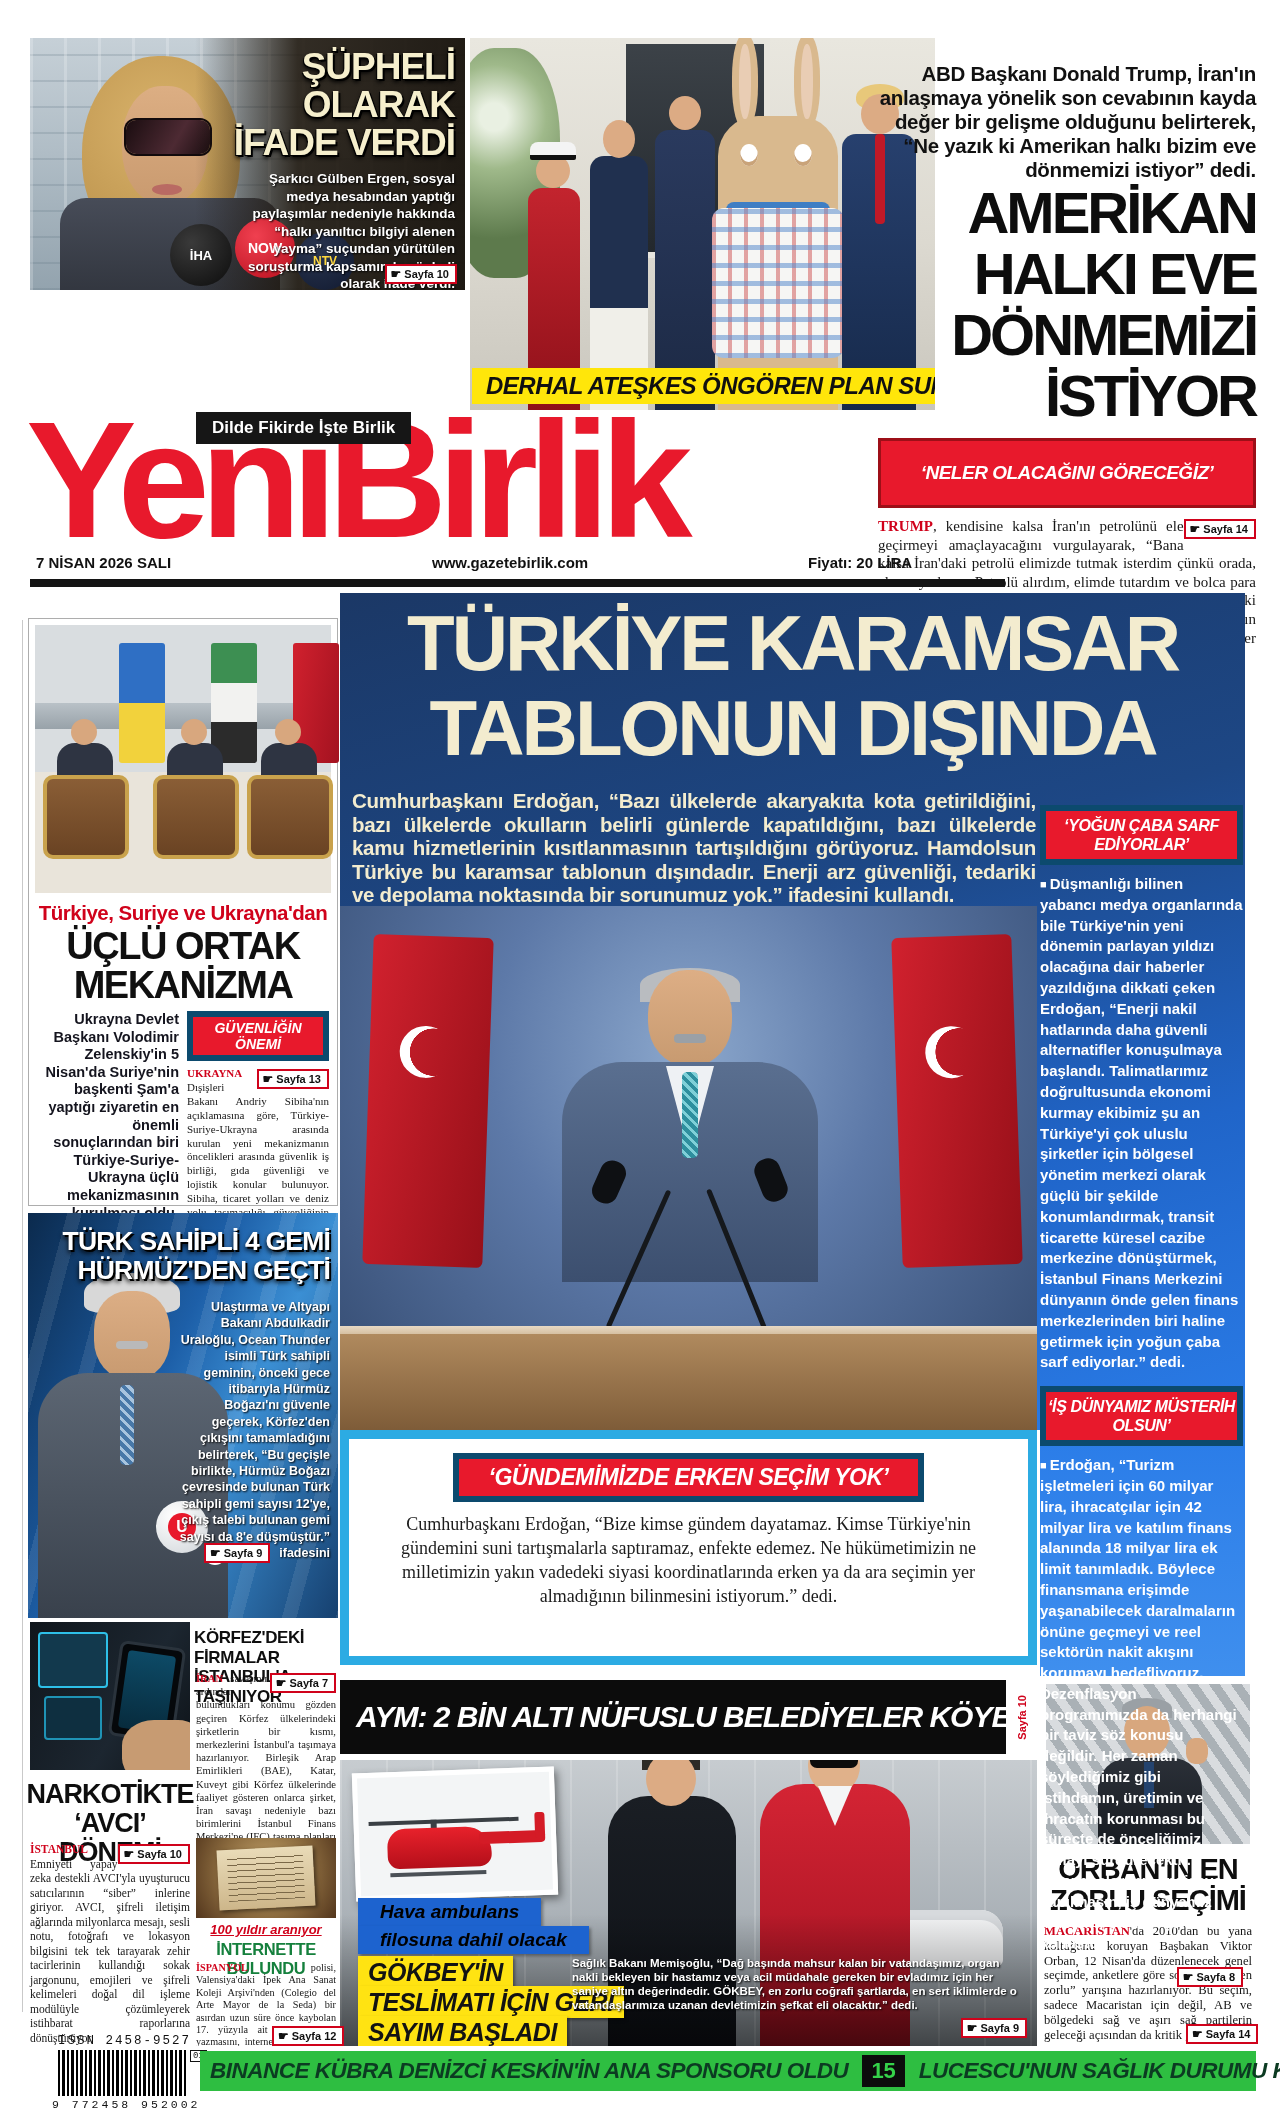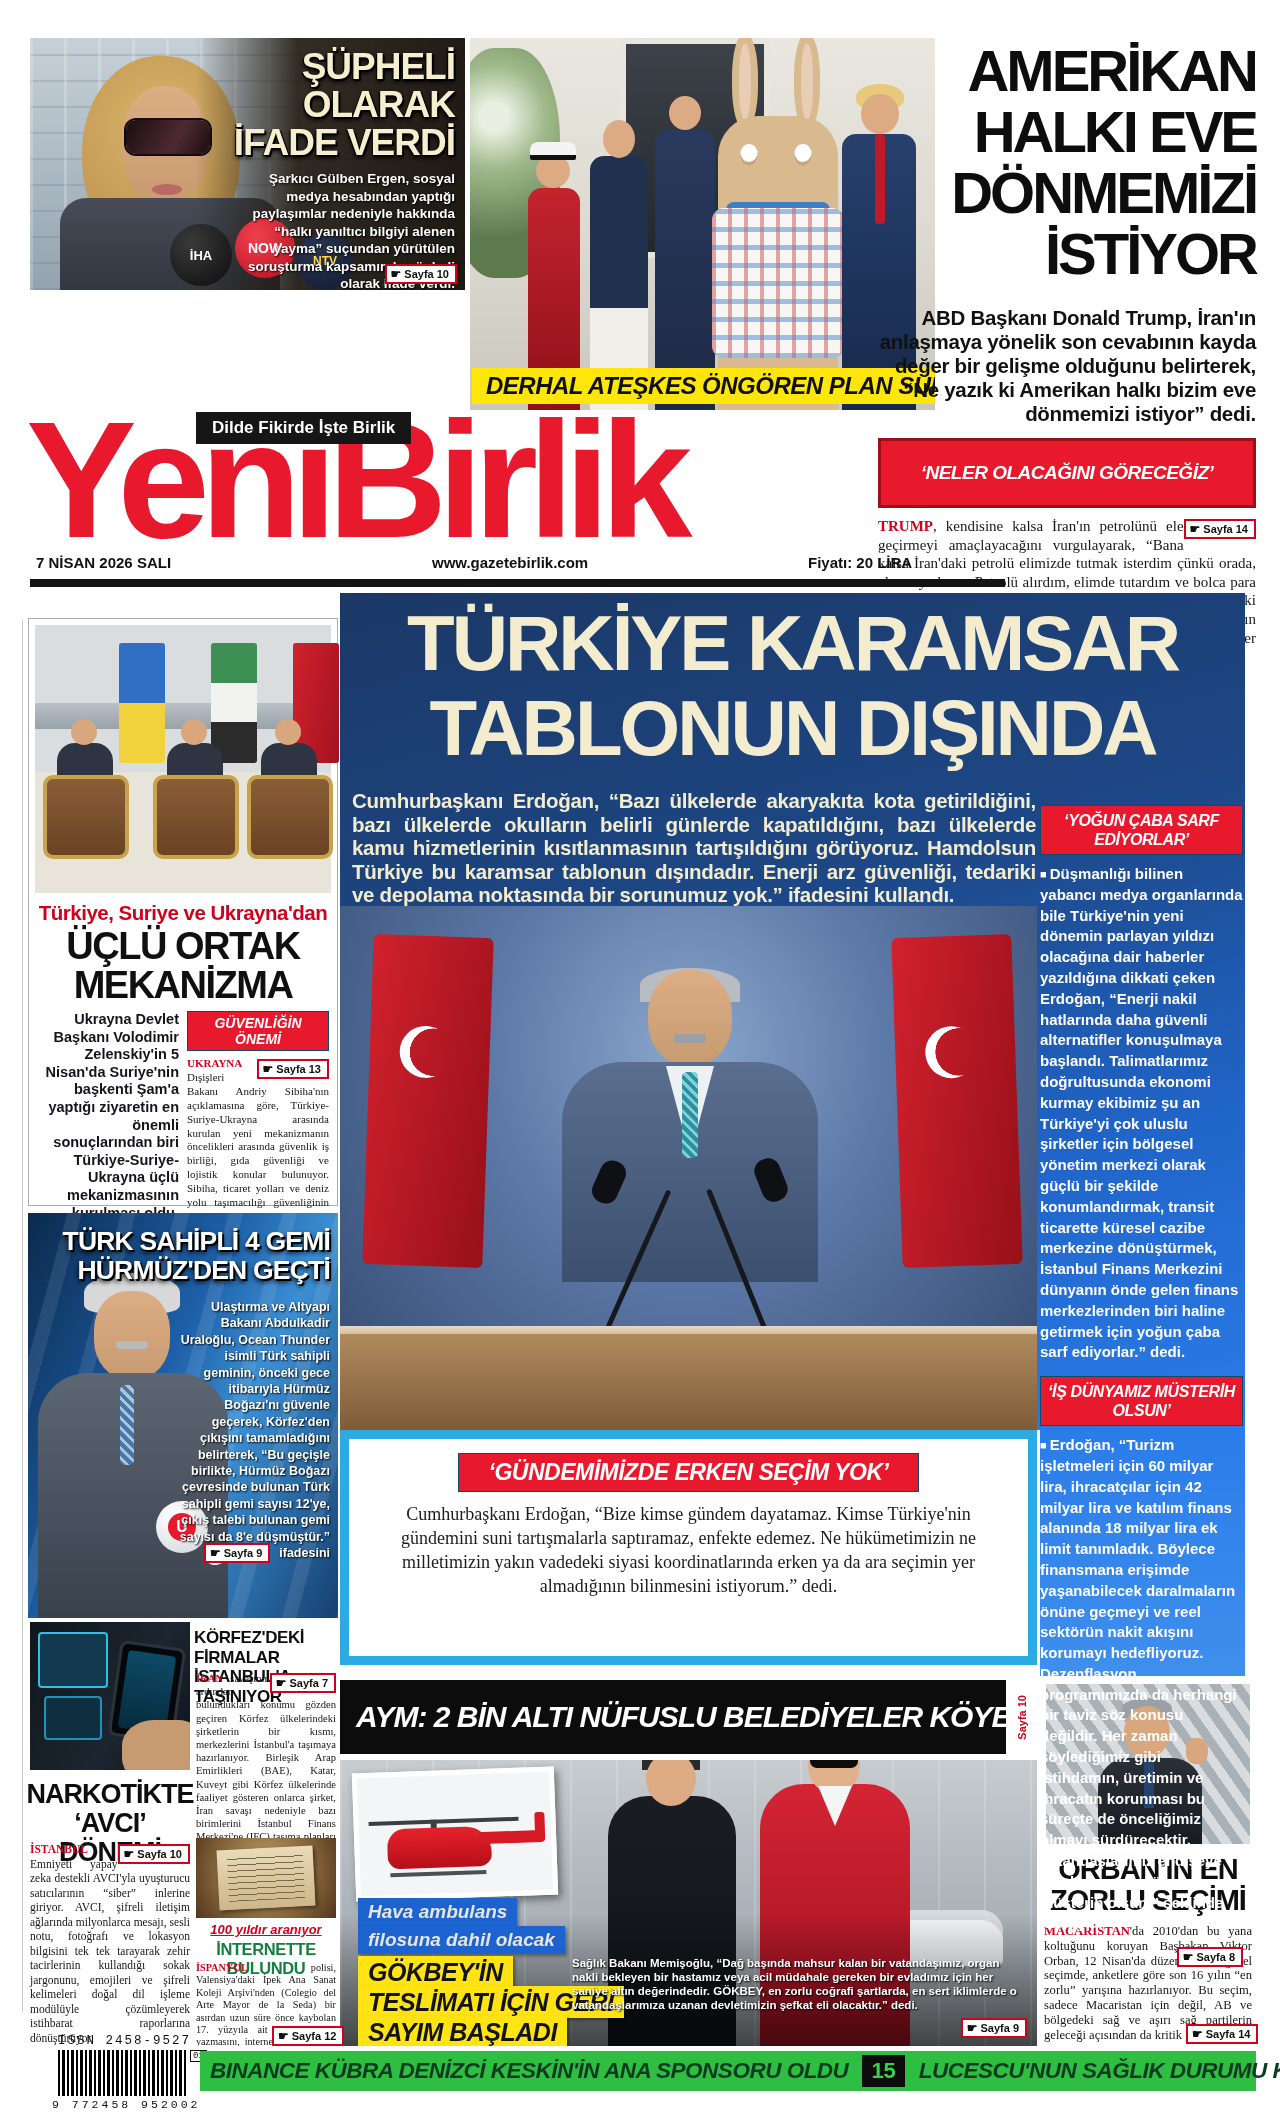--- a/index.html
+++ b/index.html
@@ -7,21 +7,21 @@
   body{font-family:"Liberation Sans",sans-serif}
   #pg{position:relative;width:1280px;height:2112px;background:#fff;margin:0 auto;overflow:hidden}
   .abs{position:absolute}
   .photo{position:absolute;overflow:hidden}
   .ser{font-family:"Liberation Serif",serif;color:#171717;text-align:justify}
   .lead{color:#d0021b;font-weight:700}
   .sayfa{display:inline-flex;align-items:center;gap:3px;background:#fff;border:2px solid #d0021b;
          padding:1px 6px 1px 4px;font:700 11px/14px "Liberation Sans",sans-serif;color:#101010;white-space:nowrap}
   .fi{font-style:normal;color:#111;font-size:12px;line-height:12px}
   .redbox{background:#e8192c;color:#fff;font-style:italic;font-weight:700;text-align:center;
-          font-family:"Liberation Sans",sans-serif;border:1px solid #0c4a6e}
+          font-family:"Liberation Sans",sans-serif;border:6px solid #0c4a6e}
   
   #gulben{left:30px;top:38px;width:435px;height:252px;background:linear-gradient(180deg,#c6d0d7 0%,#b0bdc6 45%,#93a3ae 100%)}
   #gulben .grid{position:absolute;inset:0;background:
      repeating-linear-gradient(90deg,rgba(255,255,255,.35) 0 3px,transparent 3px 34px),
      repeating-linear-gradient(0deg,rgba(90,110,125,.35) 0 2px,transparent 2px 26px);opacity:.6}
   .hair{position:absolute;left:52px;top:18px;width:158px;height:200px;background:radial-gradient(circle at 50% 35%,#d9b36b,#b98f49);border-radius:48%}
   .face{position:absolute;left:92px;top:48px;width:86px;height:118px;background:linear-gradient(#dcae83,#c99a6f);border-radius:46%}
   .sun{position:absolute;left:96px;top:82px;width:84px;height:34px;background:linear-gradient(120deg,#1a0d10,#4d2a33 60%,#1a0d10);border-radius:10px;box-shadow:0 0 0 2px #120a0c}
   .lips{position:absolute;left:122px;top:146px;width:30px;height:11px;background:#b96a63;border-radius:50%}
   .torso{position:absolute;left:30px;top:160px;width:220px;height:95px;background:linear-gradient(#474c58,#32363f);border-radius:26px 26px 0 0}
@@ -139,22 +139,22 @@
   #gman2 .sg{position:absolute;left:50px;top:-30px;width:48px;height:14px;background:#0c0c0c;border-radius:7px}
   #gman2 .sh{position:absolute;left:58px;top:2px;width:34px;height:40px;background:#f4f5f6;clip-path:polygon(0 0,100% 0,50% 100%)}
   #heli{position:absolute;left:14px;top:10px;width:202px;height:128px;background:#f3f5f6;border:5px solid #fff;
         box-shadow:3px 4px 8px rgba(0,0,0,.45);transform:rotate(-2deg)}
   #heli .body{position:absolute;left:28px;top:52px;width:104px;height:40px;background:linear-gradient(#e8212b,#b40f1a);border-radius:18px 26px 12px 12px}
   #heli .tail{position:absolute;left:120px;top:58px;width:66px;height:12px;background:#d41b26;border-radius:4px}
   #heli .fin{position:absolute;left:176px;top:40px;width:10px;height:26px;background:#d41b26;border-radius:3px}
   #heli .rot{position:absolute;left:10px;top:44px;width:150px;height:4px;background:#3a3f44}
   #heli .mast{position:absolute;left:72px;top:44px;width:6px;height:12px;background:#3a3f44}
   #heli .skid{position:absolute;left:30px;top:96px;width:96px;height:4px;background:#4a5056}
-  .gkick{position:absolute;left:18px;background:#1d63cf;color:#e5e5e5;font-style:italic;font-weight:700;font-size:19px;
-         line-height:22px;padding:3px 10px;width:fit-content;box-shadow:2px 2px 3px rgba(0,0,0,.35)}
+  .gkick{position:absolute;left:18px;background:#1d63cf;color:#000000;font-style:italic;font-weight:700;font-size:19px;
+         line-height:22px;padding:3px 22px;width:fit-content;box-shadow:2px 2px 3px rgba(0,0,0,.35)}
   .ghead{position:absolute;left:18px;background:#ffe312;color:#131313;font-style:italic;font-weight:700;font-size:25px;
          line-height:26px;padding:3px 10px;width:fit-content;letter-spacing:-0.5px;box-shadow:2px 2px 3px rgba(0,0,0,.4)}
   #gk1{top:138px}#gk2{top:166px}
   #gh1{top:196px}#gh2{top:226px}#gh3{top:256px}
   #gcap{position:absolute;left:232px;bottom:34px;width:452px;color:#fff;font-weight:700;font-size:11.5px;line-height:14px;
         text-align:left;text-shadow:1px 1px 2px #000}
   #gokshade{position:absolute;left:0;bottom:0;width:100%;height:46%;background:linear-gradient(transparent,rgba(0,0,0,.55))}
   #gsayfa{position:absolute;right:10px;bottom:8px}
   
   #orbanph{left:1046px;top:1684px;width:204px;height:160px;
@@ -300,27 +300,27 @@
     </div>
     <div class="fg" id="dtrump">
         <span class="hr"></span>
         <span class="hd"></span>
         <span class="tie"></span>
       </div>
     <div id="banner">DERHAL ATEŞKES ÖNGÖREN PLAN SUNULDU</div>
   </div>
 
   <div class="abs" id="topright">
+    <div id="trdeck">ABD Başkanı Donald Trump, İran'ın anlaşmaya yönelik son cevabının kayda değer bir gelişme olduğunu belirterek, “Ne yazık ki Amerikan halkı bizim eve dönmemizi istiyor” dedi.</div>
     <div id="trhead">
       <span>AMERİKAN</span><br>
       <span>HALKI EVE</span><br>
       <span>DÖNMEMİZİ</span><br>
       <span>İSTİYOR</span>
     </div>
-    <div id="trdeck">ABD Başkanı Donald Trump, İran'ın anlaşmaya yönelik son cevabının kayda değer bir gelişme olduğunu belirterek, “Ne yazık ki Amerikan halkı bizim eve dönmemizi istiyor” dedi.</div>
     <span class="redbox" id="neler">‘NELER OLACAĞINI GÖRECEĞİZ’</span>
     <div id="trbody" class="ser">
       <span class="sayf sayfa">
           <i class="fi">☛</i>
           <span>Sayfa 14</span>
         </span>
       <span class="lead">TRUMP</span><span>, kendisine kalsa İran'ın petrolünü ele geçirmeyi amaçlayacağını vurgulayarak, “Bana kalsa İran'daki petrolü elimizde tutmak isterdim çünkü orada, alınmaya hazır. Petrolü alırdım, elimde tutardım ve bolca para kazanırdım.” değerlendirmesini yaptı. ABD ile İran arasındaki olası anlaşma sürecinin pozitif seyrettiğini, İran'ın Amerikalılara verdiği son yanıtların kayda değer gelişmeler olduğunu belirten Trump, “Neler olacağını göreceğiz.” dedi.</span>
     </div>
   </div>
 

